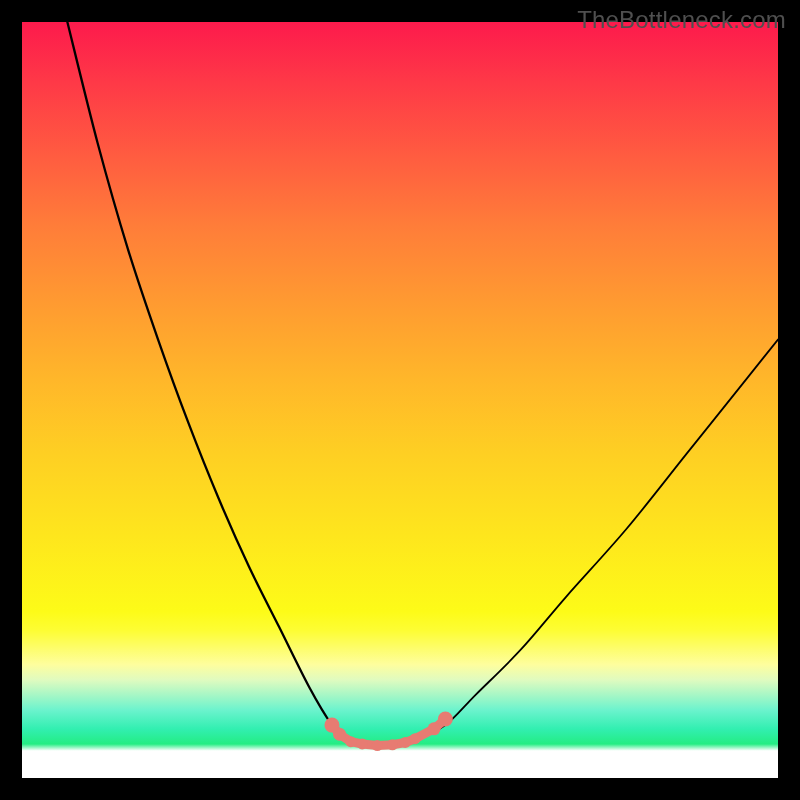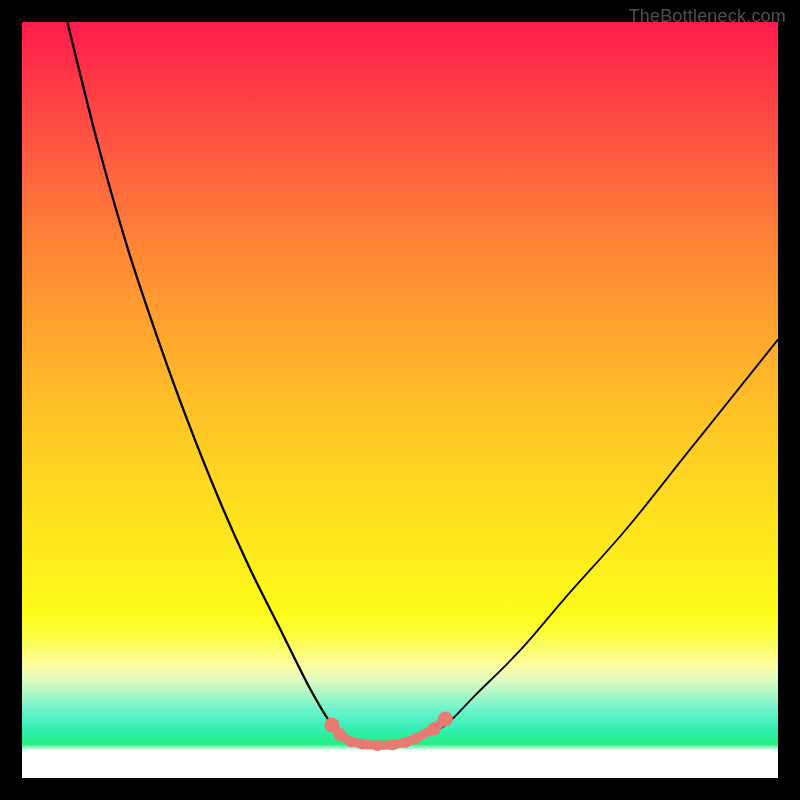--- a/index.html
+++ b/index.html
@@ -15,21 +15,21 @@
     position: relative;
     width: 800px;
     height: 800px;
     background: #000;
   }
   .watermark {
     position: absolute;
     top: 6px;
     right: 14px;
     color: #4f4f4f;
-    font-size: 18px;
+    font-size: 24px;
     font-weight: 400;
     letter-spacing: 0.2px;
     z-index: 5;
     font-family: Arial, Helvetica, sans-serif;
   }
   .plot-area {
     position: absolute;
     left: 22px;
     top: 22px;
     width: 756px;

